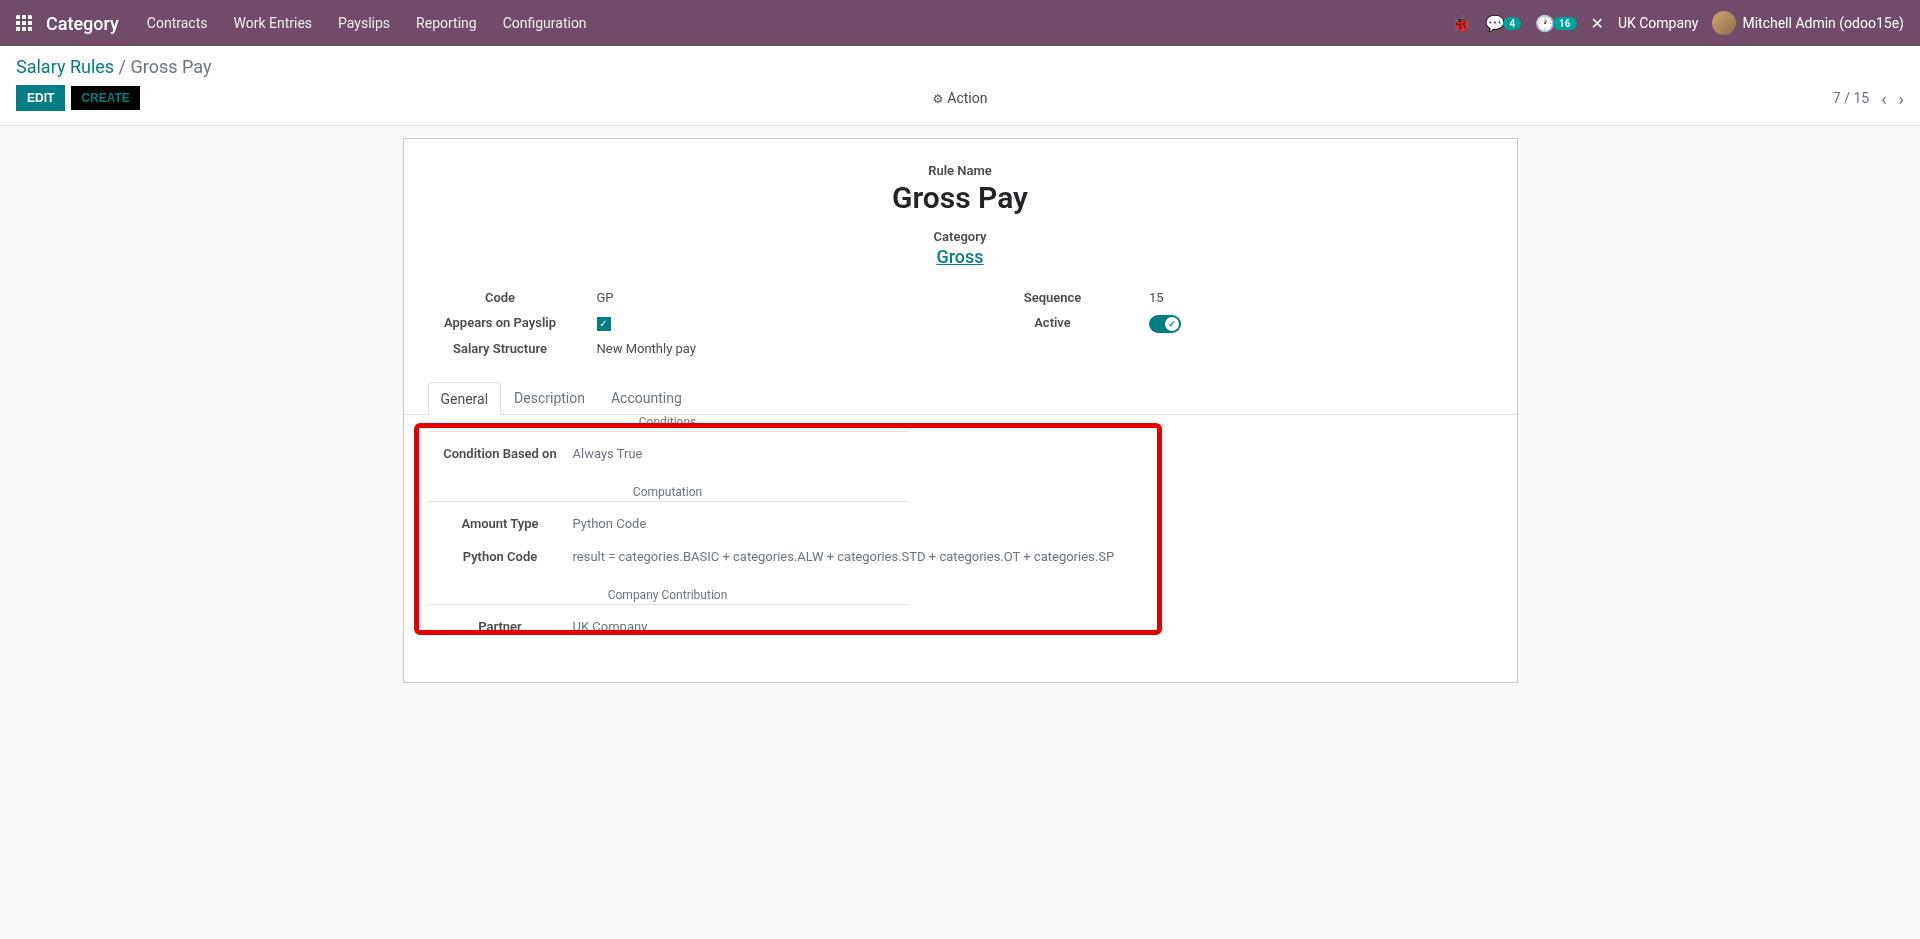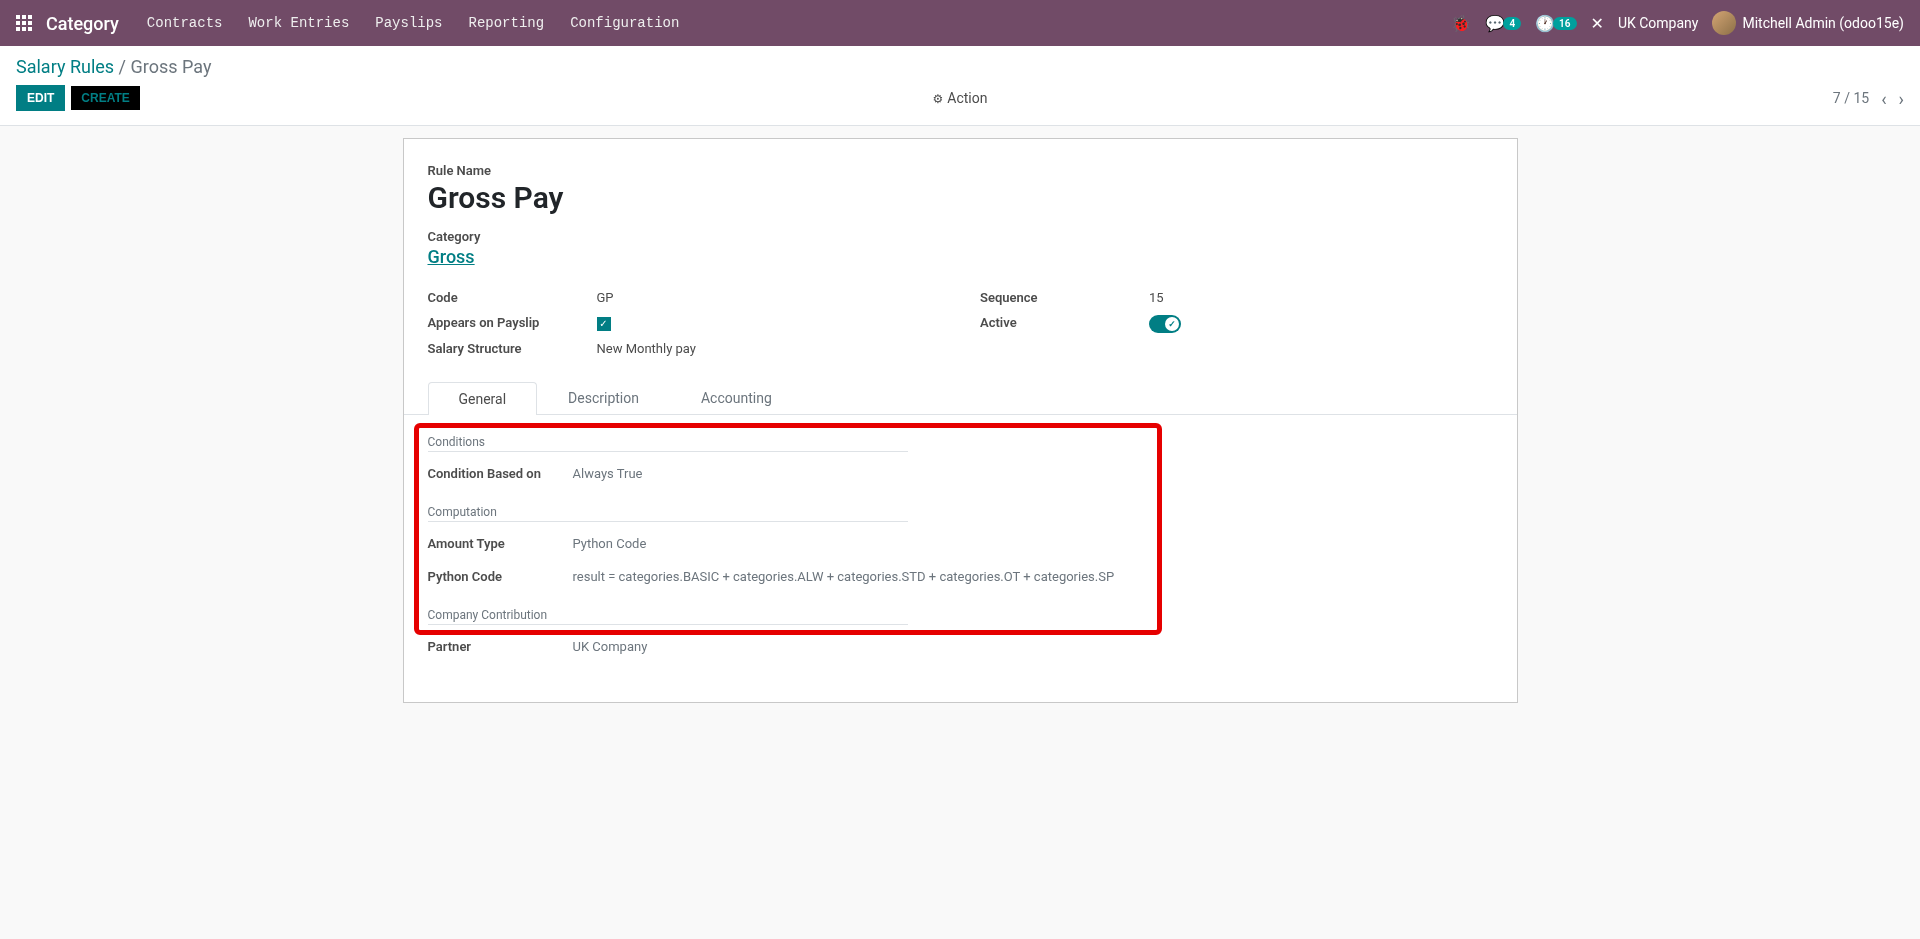--- a/index.html
+++ b/index.html
@@ -2,58 +2,58 @@
 <html><head>
 <meta charset="utf-8">
 <style>
 * { box-sizing: border-box; margin: 0; padding: 0; }
 body { font-family: -apple-system, BlinkMacSystemFont, "Segoe UI", Roboto, "Helvetica Neue", Arial, sans-serif; font-size: 13px; color: #4c4c4c; background: #f9f9f9; }
 .topbar { background: #714B67; height: 46px; display: flex; align-items: center; padding: 0 16px; color: #fff; }
 .apps-icon { display: grid; grid-template-columns: repeat(3,4px); grid-template-rows: repeat(3,4px); gap: 2px; margin-right: 14px; cursor: pointer; }
 .apps-icon span { background: #fff; width: 4px; height: 4px; }
 .app-name { font-size: 18px; font-weight: 500; margin-right: 28px; }
 .main-nav { display: flex; gap: 26px; font-size: 14px; }
-.main-nav a { color: #eee; text-decoration: none; cursor: pointer; font-family: Liberation Mono, monospace; }
+.main-nav a { color: #eee; text-decoration: none; cursor: pointer; }
 .topbar-right { margin-left: auto; display: flex; align-items: center; gap: 14px; }
 .topbar-right .icon-btn { color: #fff; font-size: 16px; position: relative; cursor: pointer; display: flex; align-items: center; }
 .badge { background: #00a09d; color: #fff; border-radius: 10px; font-size: 10px; padding: 1px 6px; font-weight: 600; margin-left: -2px; }
 .company-name { font-size: 14px; }
 .avatar { width: 24px; height: 24px; border-radius: 50%; background: linear-gradient(135deg,#d4a574,#8b6f47); display: inline-block; margin-right: 6px; }
 .user-box { display: flex; align-items: center; font-size: 14px; cursor: pointer; }
 .controlbar { background: #fff; border-bottom: 1px solid #dee2e6; padding: 10px 16px 14px; }
 .breadcrumb { font-size: 18px; margin-bottom: 8px; }
 .breadcrumb a { color: #017e84; text-decoration: none; cursor: pointer; }
 .breadcrumb .sep, .breadcrumb .current { color: #6c757d; }
 .actionrow { display: flex; align-items: center; }
 .btn-primary { background: #017e84; color: #fff; border: 1px solid #017e84; padding: 5px 10px; font-weight: 600; font-size: 12px; cursor: pointer; }
 .btn-secondary { background: #000000; color: #017e84; border: none; padding: 5px 10px; font-weight: 600; font-size: 12px; cursor: pointer; margin-left: 6px; }
 .action-center { position: absolute; left: 50%; transform: translateX(-50%); font-size: 14px; color: #4c4c4c; cursor: pointer; }
 .action-center::before { content: "⚙"; font-size: 12px; margin-right: 4px; }
 .pager { margin-left: auto; display: flex; align-items: center; gap: 12px; font-size: 14px; color: #6c757d; }
 .pager .chev { font-size: 18px; color: #6c757d; cursor: pointer; user-select: none; }
-.content-wrap { display: flex; justify-content: center; padding: 12px 0 30px; }
+.content-wrap { display: flex; justify-content: center; padding: 12px 0 30px; text-align: center; }
 .sheet { background: #fff; border: 1px solid #c8c8c8; width: 1115px; padding: 24px; position: relative; }
 .field-label { font-weight: 600; color: #4c4c4c; font-size: 13px; }
 .rule-name-label { margin-bottom: 2px; }
 .rule-name-value { font-size: 30px; font-weight: 600; color: #212529; margin-bottom: 14px; }
 .category-label { font-weight: 600; font-size: 13px; margin-bottom: 2px; }
 .category-value { color: #017e84; font-size: 18px; font-weight: 500; margin-bottom: 18px; text-decoration: underline; }
 .fields-grid { display: flex; gap: 40px; margin-bottom: 20px; }
 .fields-col { flex: 1; }
 .field-row { display: flex; padding: 5px 0; gap: 24px; }
 .field-row .field-label { width: 145px; flex-shrink: 0; }
 .field-row .field-value { color: #4c4c4c; }
 .link-value { color: #017e84; cursor: pointer; }
 .checkbox { width: 14px; height: 14px; background: #017e84; display: inline-flex; align-items: center; justify-content: center; color: #fff; font-size: 10px; }
 .toggle { width: 32px; height: 18px; background: #017e84; border-radius: 10px; position: relative; display: inline-block; }
 .toggle::after { content: "✓"; position: absolute; right: 2px; top: 2px; width: 14px; height: 14px; background: #fff; border-radius: 50%; color: #017e84; font-size: 9px; display: flex; align-items: center; justify-content: center; font-weight: bold; }
 .tabs { display: flex; border-bottom: 1px solid #dee2e6; margin: 0 -24px; padding: 0 24px; }
-.tab { padding: 8px 30px; border: 1px solid transparent; border-bottom: none; cursor: pointer; color: #6c757d; font-size: 14px; }
+.tab { padding: 8px 12px; border: 1px solid transparent; border-bottom: none; cursor: pointer; color: #6c757d; font-size: 14px; }
 .tab.active { border-color: #dee2e6; background: #fff; color: #4c4c4c; border-radius: 4px 4px 0 0; position: relative; top: 1px; }
-.tab-content { padding-top: 20px; position: relative; }
+.tab-content { position: relative; }
 .section-label { font-size: 12px; color: #6c757d; border-bottom: 1px solid #dee2e6; padding-bottom: 2px; margin-bottom: 8px; width: 480px; }
 .sub-row { display: flex; padding: 6px 0; margin-bottom: 18px; }
 .sub-row .field-label { width: 145px; flex-shrink: 0; }
 .sub-row .field-value { color: #6c757d; }
 .red-box { position: absolute; border: 5px solid #e60000; border-radius: 6px; left: -14px; top: 8px; width: 748px; height: 212px; pointer-events: none; }
 .section-block { margin-bottom: 12px; }
 </style>
 </head>
 <body>
 

